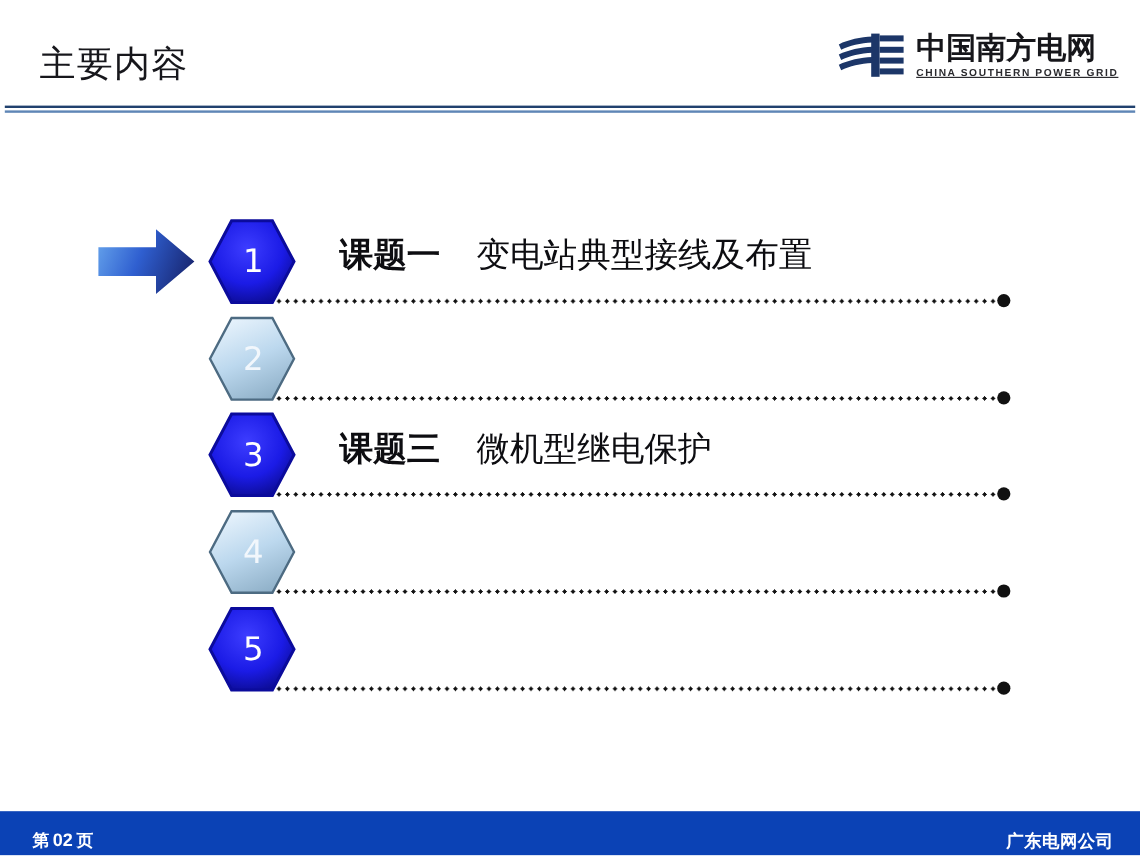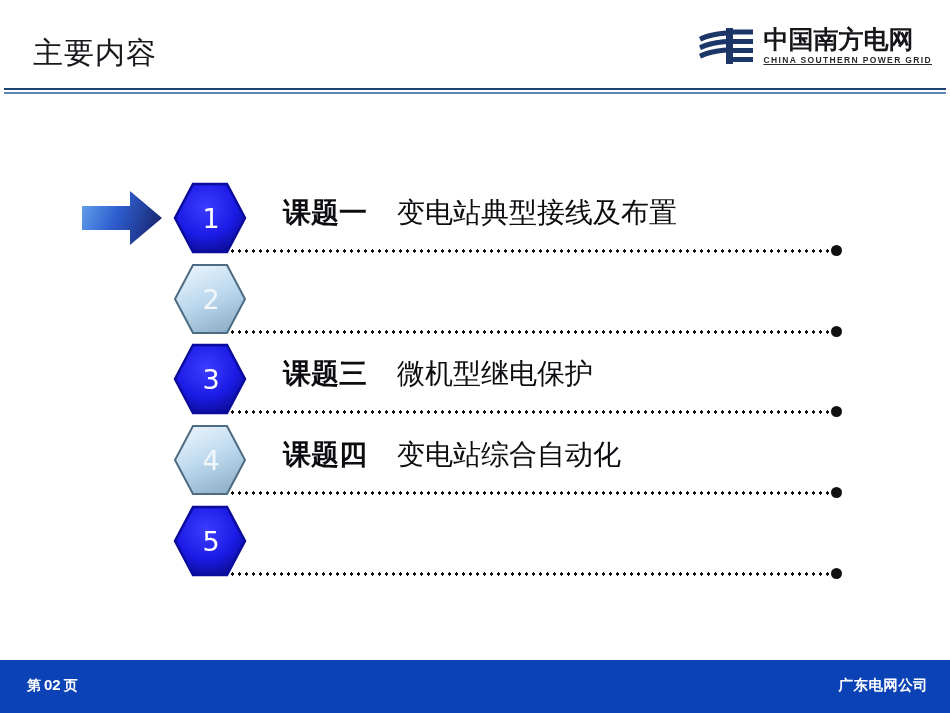--- a/index.html
+++ b/index.html
@@ -174,21 +174,21 @@
     height: 58px;
   }
   .pointer-arrow svg { display: block; }
 
   
   .footer {
     position: absolute;
     left: 0;
     bottom: 0;
     width: 950px;
-    height: 53px;
+    height: 37px;
     background: #0b42b5;
   }
   .footer-page {
     position: absolute;
     left: 27px;
     top: 16px;
     font-family: "DejaVu Sans", sans-serif;
     font-size: 14px;
     font-weight: bold;
     color: #ffffff;
@@ -323,23 +323,20 @@
             <linearGradient id="hl4" x1="0.25" y1="0" x2="0.7" y2="1">
               <stop offset="0" stop-color="#e8f3fc"></stop>
               <stop offset="0.5" stop-color="#bcd8ee"></stop>
               <stop offset="1" stop-color="#8fb0c8"></stop>
             </linearGradient>
           </defs>
           <polygon points="21,5 55,5 73,39 55,73 21,73 3,39" fill="url(#hl4)" stroke="#4d6b82" stroke-width="2"></polygon>
         </svg>
       </span>
       <span class="hex-num light">4</span>
-      <span class="row-label">
-        <span class="topic">课题四</span><span class="gap"></span><span class="subject">变电站综合自动化</span>
-      </span>
       <span class="dot-line"></span>
       <span class="dot-end"></span>
     </div>
 
     <div class="agenda-row" style="top:502px">
       <span class="hex-wrap">
         <svg viewBox="0 0 76 78" width="76" height="78" aria-hidden="true">
           <defs>
             <radialGradient id="hd5" cx="0.44" cy="0.34" r="0.78">
               <stop offset="0" stop-color="#3d3dff"></stop>

